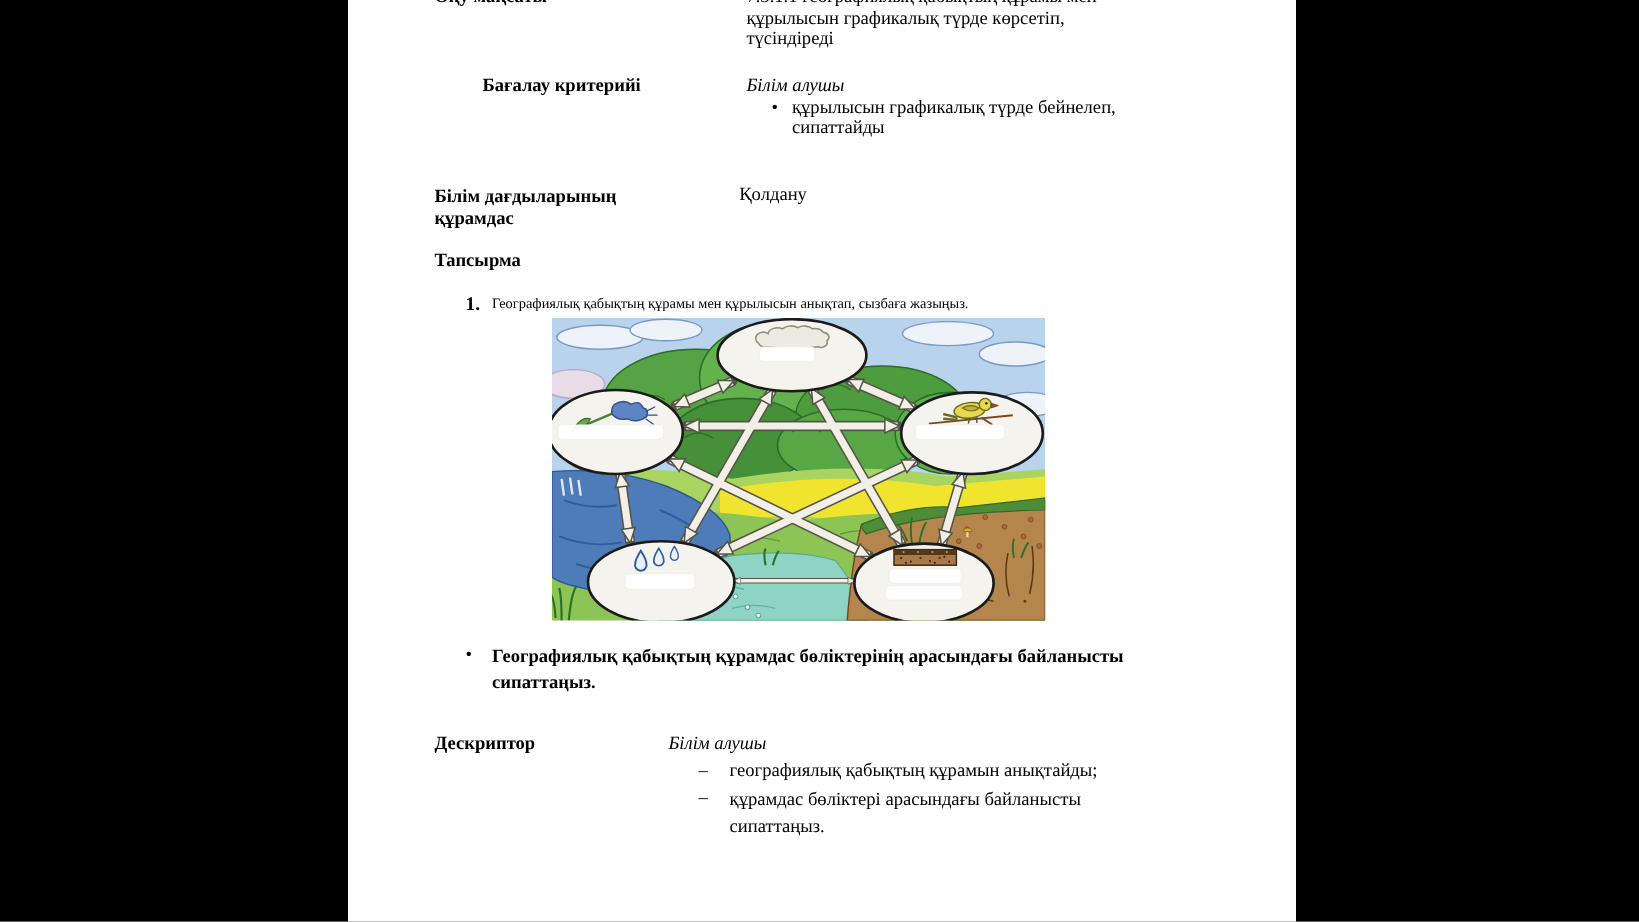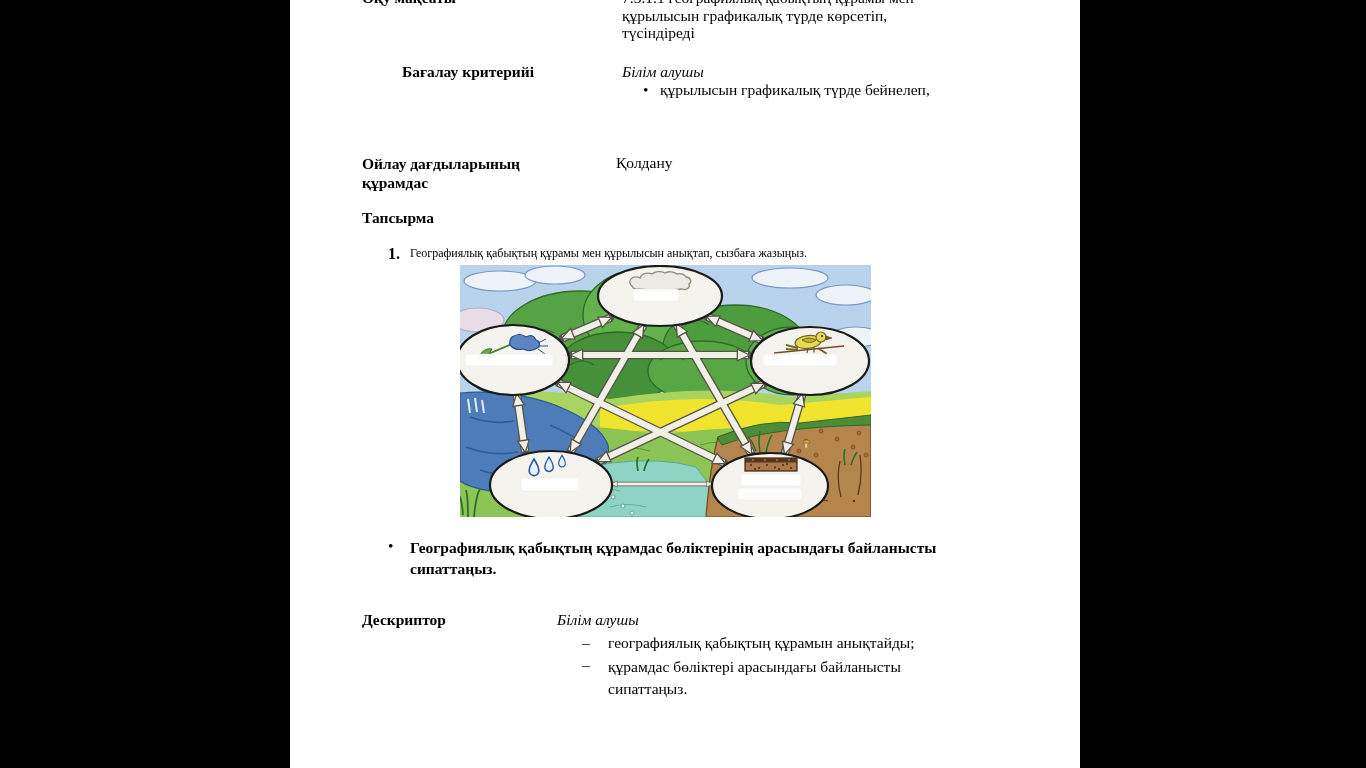--- a/index.html
+++ b/index.html
@@ -34,24 +34,25 @@
       <div>7.3.1.1 географиялық қабықтың құрамы мен</div>
       <div>құрылысын графикалық түрде көрсетіп,</div>
       <div>түсіндіреді</div>
     </div>
 
     <div class="t b" style="left:72px;top:63px;margin-left:40px;">Бағалау критерийі</div>
     <div class="t i" style="left:332px;top:63px;">Білім алушы</div>
     <div class="t" style="left:353px;top:81px;">•</div>
     <div class="t lh17" style="left:370px;top:81px;">
       <div>құрылысын графикалық түрде бейнелеп,</div>
+      <div>сипаттайды</div>
     </div>
 
     <div class="t b lh19" style="left:72px;top:154px;">
-      <div>Ойлау дағдыларының</div>
+      <div>Білім дағдыларының</div>
       <div>құрамдас</div>
     </div>
     <div class="t" style="left:326px;top:154px;">Қолдану</div>
 
     <div class="t b" style="left:72px;top:209px;">Тапсырма</div>
 
     <div class="t b" style="left:98px;top:245px;font-size:16px;">1.</div>
     <div class="t" style="left:120px;top:245px;font-size:12px;">Географиялық қабықтың құрамы мен құрылысын анықтап, сызбаға жазыңыз.</div>
 
     <div class="figure">

